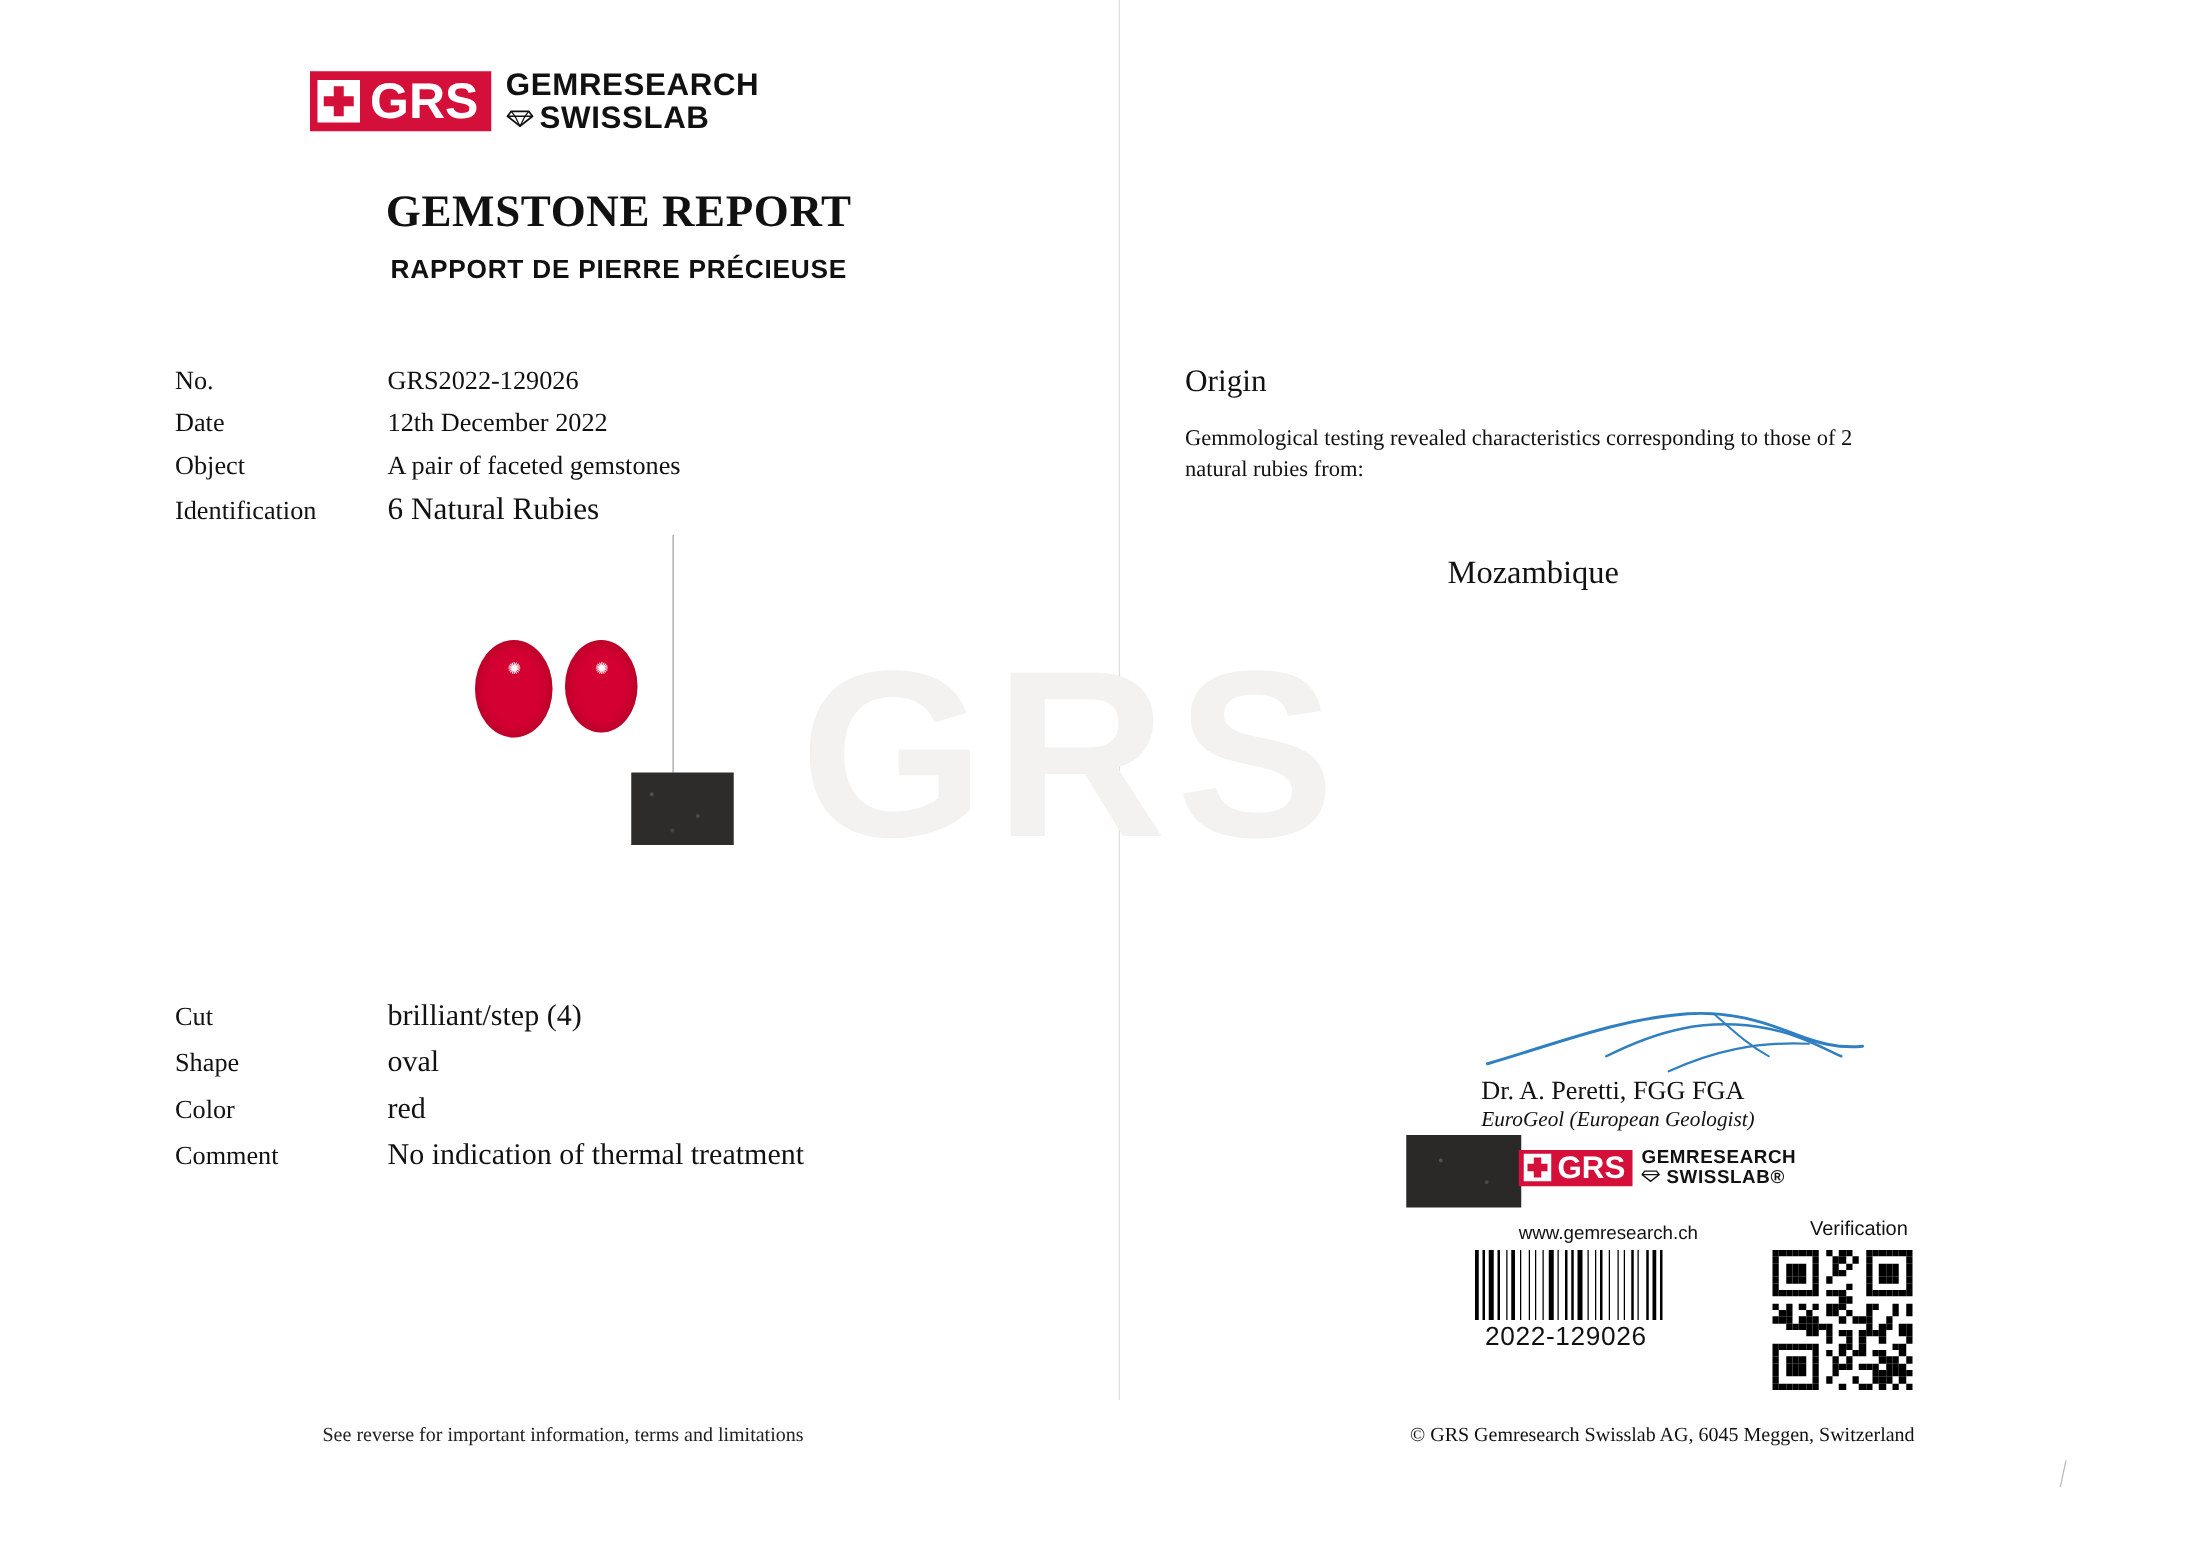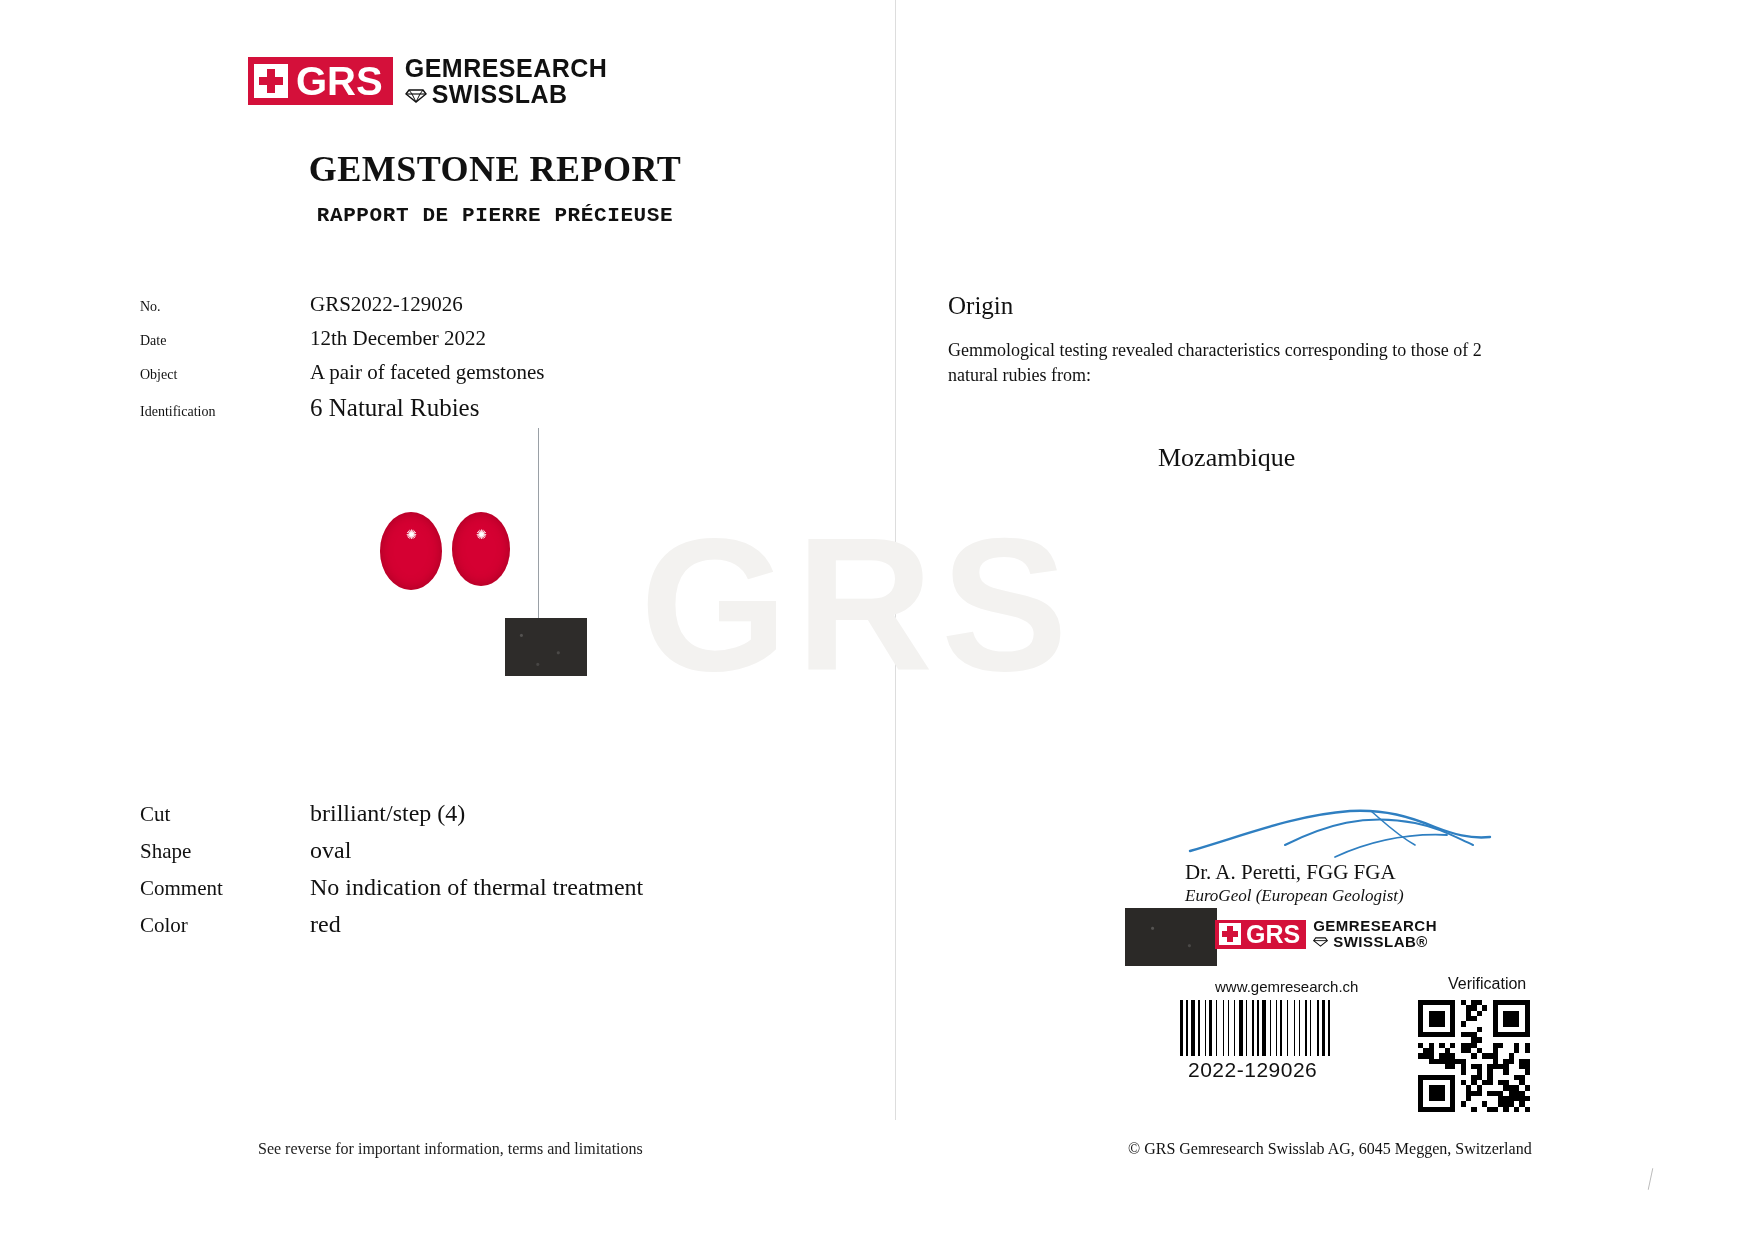--- a/index.html
+++ b/index.html
@@ -120,41 +120,41 @@
     margin-bottom: 14px;
   }
   .title-de {
     font-family: "Liberation Serif", serif;
     font-weight: bold;
     font-size: 21px;
     letter-spacing: 0.6px;
     margin-bottom: 4px;
   }
   .title-fr {
-    font-family: Liberation Mono, monospace;
+    font-family: Liberation Sans, sans-serif;
     font-weight: bold;
     font-size: 21px;
     letter-spacing: 0.6px;
   }
 
   
   .fields {
     position: absolute;
     left: 140px;
     top: 292px;
     width: 740px;
   }
   .frow {
     display: flex;
     align-items: baseline;
     margin-bottom: 9px;
   }
   .flabel {
     width: 170px;
-    font-size: 14px;
+    font-size: 21px;
     flex: none;
   }
   .fvalue {
     font-size: 21px;
   }
   .fvalue.big {
     font-size: 25px;
   }
 
   
@@ -429,26 +429,26 @@
   <div class="fields2">
     <div class="frow">
       <div class="flabel">Cut</div>
       <div class="fvalue">brilliant/step (4)</div>
     </div>
     <div class="frow">
       <div class="flabel">Shape</div>
       <div class="fvalue">oval</div>
     </div>
     <div class="frow">
+      <div class="flabel">Color</div>
+      <div class="fvalue">red</div>
+    </div>
+    <div class="frow">
       <div class="flabel">Comment</div>
       <div class="fvalue">No indication of thermal treatment</div>
-    </div>
-    <div class="frow">
-      <div class="flabel">Color</div>
-      <div class="fvalue">red</div>
     </div>
   </div>
 
   <div class="footnote-left">See reverse for important information, terms and limitations</div>
 
   <div class="origin-title">Origin</div>
   <div class="origin-text">Gemmological testing revealed characteristics corresponding to those of 2 natural rubies from:</div>
   <div class="origin-value">Mozambique</div>
 
   <div class="sig-wrap">

